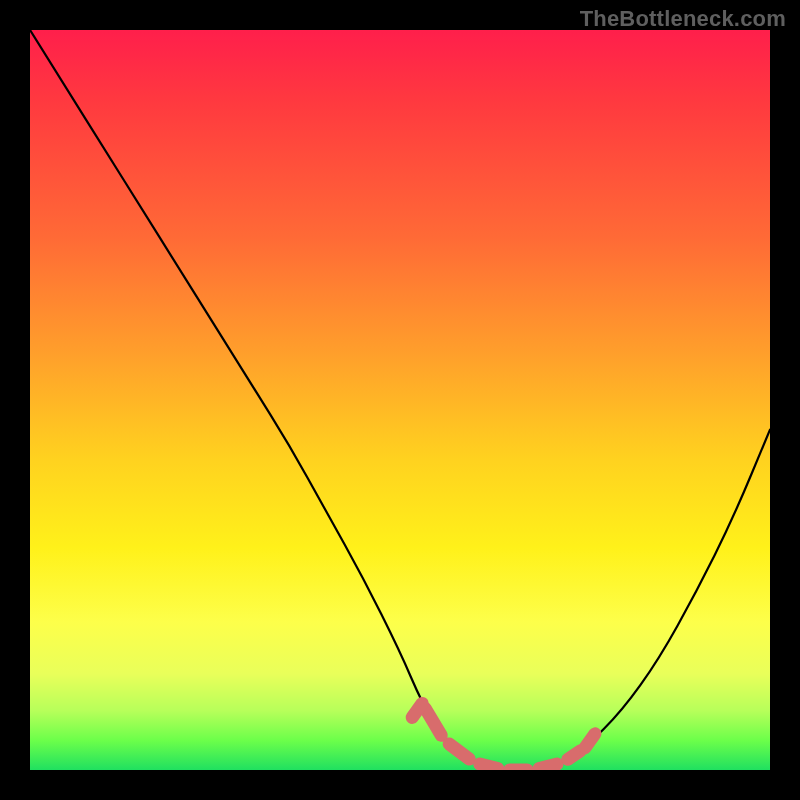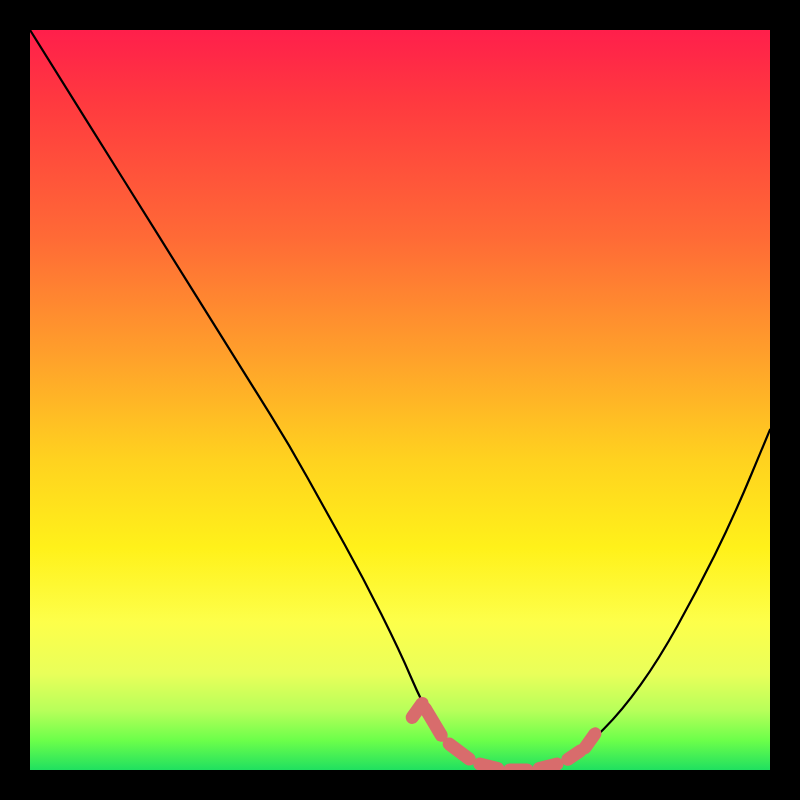--- a/index.html
+++ b/index.html
@@ -55,20 +55,21 @@
   }
   svg.curve {
     position: absolute;
     inset: 0;
   }
 </style>
 </head>
 <body>
 
 <div class="frame">
+  <div class="watermark">TheBottleneck.com</div>
 
   <div class="plot-area">
     <div class="gradient"></div>
 
     <svg class="curve" viewBox="0 0 740 740" preserveAspectRatio="none">
       <path id="curve-path" fill="none" stroke-width="2.2" stroke-linecap="round" stroke-linejoin="round" stroke="#000000" d="M 0.0 0.0 Q 37.0 59.2 55.5 88.8 Q 74.0 118.4 92.5 148.0 Q 111.0 177.6 129.5 207.2 Q 148.0 236.8 166.5 266.4 Q 185.0 296.0 203.5 325.6 Q 222.0 355.2 240.5 384.8 Q 259.0 414.4 277.5 447.7 Q 296.0 481.0 314.5 514.3 Q 333.0 547.6 351.5 584.6 Q 370.0 621.6 381.1 647.5 Q 392.2 673.4 403.3 691.9 Q 414.4 710.4 429.2 721.5 Q 444.0 732.6 458.8 736.3 Q 473.6 740.0 488.4 740.0 Q 503.2 740.0 518.0 736.3 Q 532.8 732.6 543.9 725.2 Q 555.0 717.8 573.5 699.3 Q 592.0 680.8 610.5 654.9 Q 629.0 629.0 647.5 595.7 Q 666.0 562.4 684.5 525.4 Q 703.0 488.4 721.5 444.0 T 740.0 399.6"></path>
       <g id="markers">
           <line x1="395.3" y1="678.5" x2="411.3" y2="705.3" stroke="#d86c6c" stroke-width="13" stroke-linecap="round"></line>
           <line x1="419.2" y1="714.0" x2="439.2" y2="729.0" stroke="#d86c6c" stroke-width="13" stroke-linecap="round"></line>
           <line x1="449.8" y1="734.1" x2="467.8" y2="738.5" stroke="#d86c6c" stroke-width="13" stroke-linecap="round"></line>

